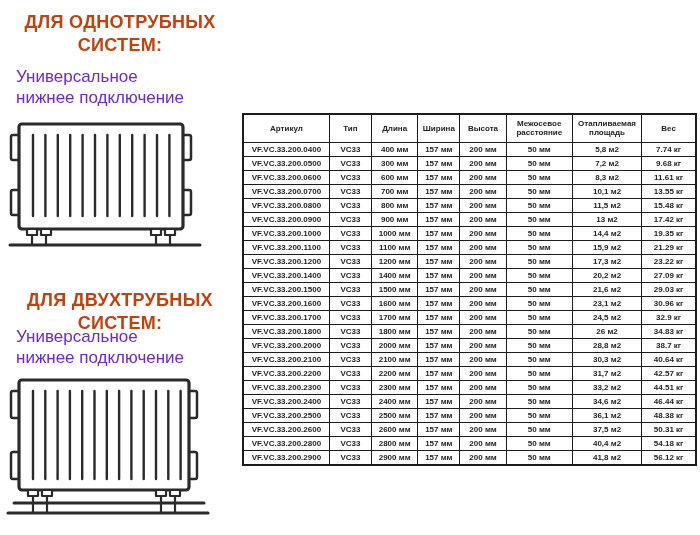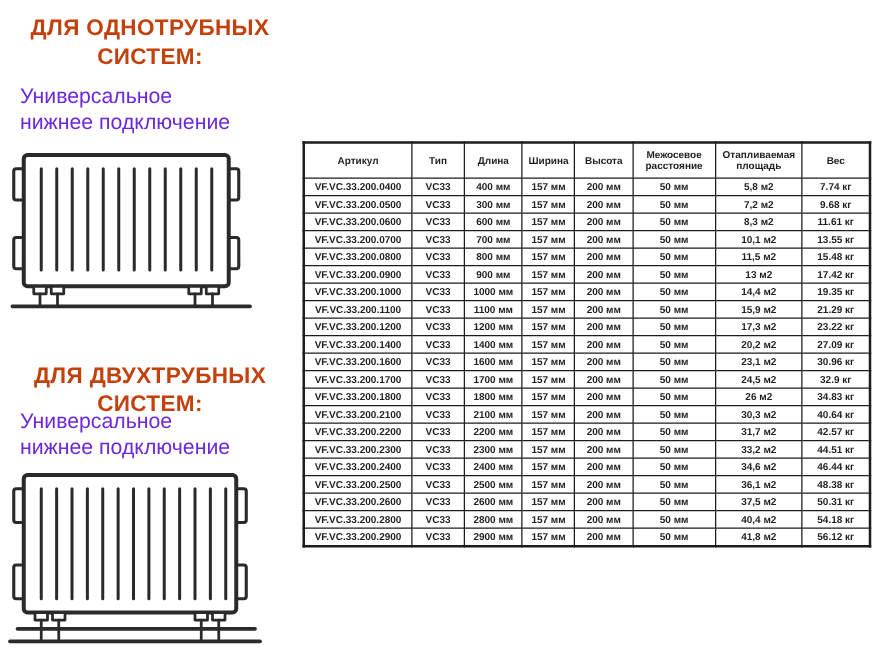--- a/index.html
+++ b/index.html
@@ -270,20 +270,30 @@
         <td class="col-0">VF.VC.33.200.1400</td>
         <td class="col-1">VC33</td>
         <td class="col-2">1400 мм</td>
         <td class="col-3">157 мм</td>
         <td class="col-4">200 мм</td>
         <td class="col-5">50 мм</td>
         <td class="col-6">20,2 м2</td>
         <td class="col-7">27.09 кг</td>
       </tr>
       <tr>
+        <td class="col-0">VF.VC.33.200.1500</td>
+        <td class="col-1">VC33</td>
+        <td class="col-2">1500 мм</td>
+        <td class="col-3">157 мм</td>
+        <td class="col-4">200 мм</td>
+        <td class="col-5">50 мм</td>
+        <td class="col-6">21,6 м2</td>
+        <td class="col-7">29.03 кг</td>
+      </tr>
+      <tr>
         <td class="col-0">VF.VC.33.200.1600</td>
         <td class="col-1">VC33</td>
         <td class="col-2">1600 мм</td>
         <td class="col-3">157 мм</td>
         <td class="col-4">200 мм</td>
         <td class="col-5">50 мм</td>
         <td class="col-6">23,1 м2</td>
         <td class="col-7">30.96 кг</td>
       </tr>
       <tr>
@@ -300,20 +310,30 @@
         <td class="col-0">VF.VC.33.200.1800</td>
         <td class="col-1">VC33</td>
         <td class="col-2">1800 мм</td>
         <td class="col-3">157 мм</td>
         <td class="col-4">200 мм</td>
         <td class="col-5">50 мм</td>
         <td class="col-6">26 м2</td>
         <td class="col-7">34.83 кг</td>
       </tr>
       <tr>
+        <td class="col-0">VF.VC.33.200.2000</td>
+        <td class="col-1">VC33</td>
+        <td class="col-2">2000 мм</td>
+        <td class="col-3">157 мм</td>
+        <td class="col-4">200 мм</td>
+        <td class="col-5">50 мм</td>
+        <td class="col-6">28,8 м2</td>
+        <td class="col-7">38.7 кг</td>
+      </tr>
+      <tr>
         <td class="col-0">VF.VC.33.200.2100</td>
         <td class="col-1">VC33</td>
         <td class="col-2">2100 мм</td>
         <td class="col-3">157 мм</td>
         <td class="col-4">200 мм</td>
         <td class="col-5">50 мм</td>
         <td class="col-6">30,3 м2</td>
         <td class="col-7">40.64 кг</td>
       </tr>
       <tr>

